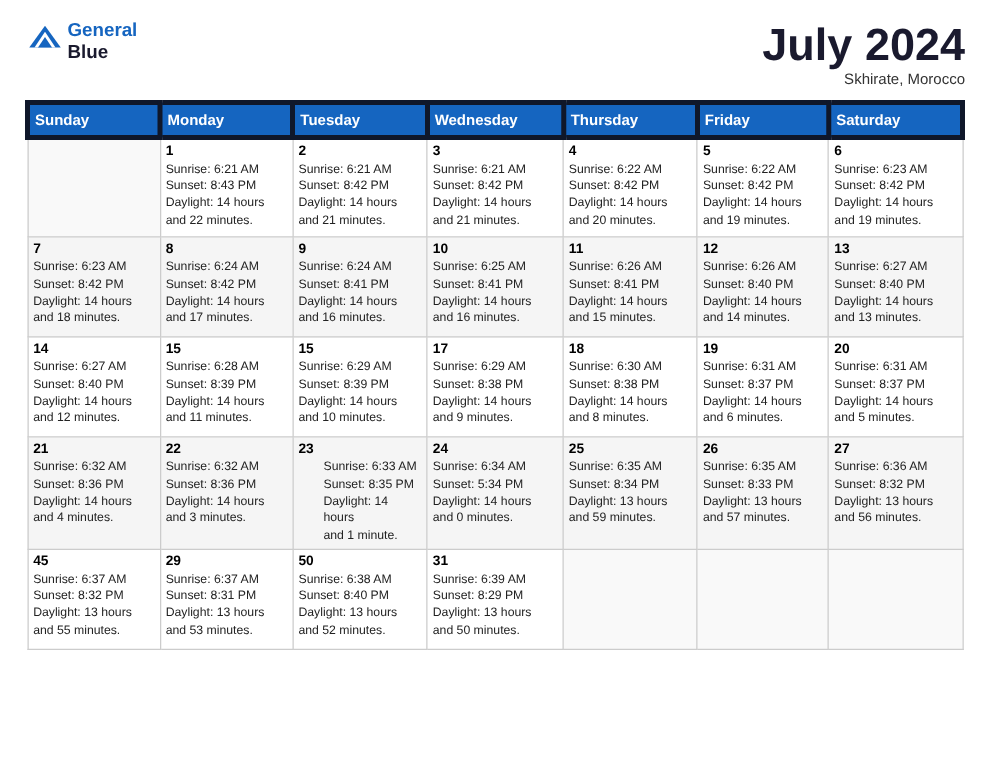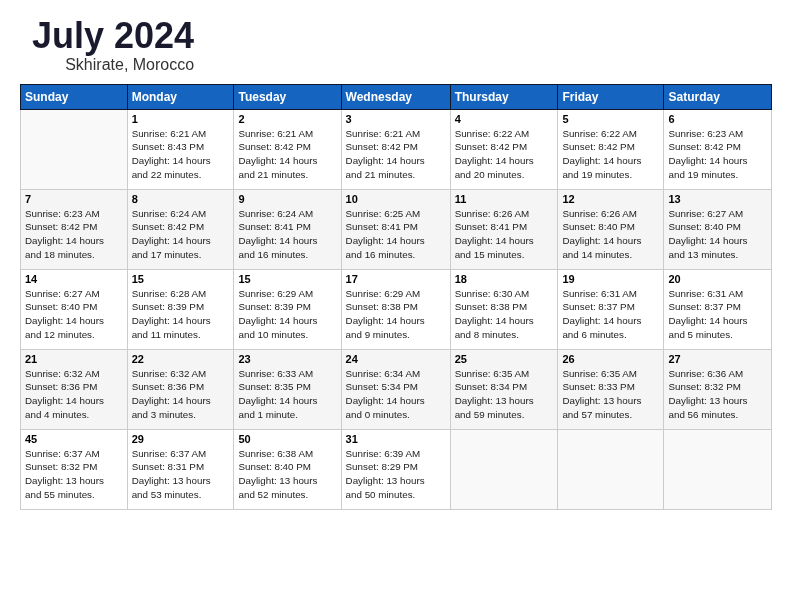--- a/index.html
+++ b/index.html
@@ -36,36 +36,36 @@
       text-align: right;
       margin-left: 12px;
     }
     .main-title {
       font-size: 36px;
       font-weight: bold;
       color: #1a1a2e;
       line-height: 1.1;
     }
     .subtitle {
-      font-size: 16px;
+      font-size: 12px;
       color: #333;
     }
     .calendar {
       width: 100%;
       border-collapse: collapse;
       font-size: 10.5px;
     }
     .calendar thead th {
       background-color: #1565c0;
       color: #fff;
       padding: 5px 4px;
       text-align: left;
       font-size: 12px;
       font-weight: bold;
-      border: 1px solid #0f172a;
+      border: 4px solid #0f172a;
     }
     .calendar tbody td {
       border: 1px solid #ccc;
       vertical-align: top;
       padding: 3px 4px;
       height: 80px;
       width: 113px;
     }
     .calendar tbody td.empty {
       background: #f9f9f9;
@@ -86,20 +86,35 @@
     }
     .row-shade td {
       background-color: #f5f5f5;
     }
   </style>
 </head>
 <body>
 
 <div class="page">
   <div class="header">
+    <div class="logo">
+      <div>
+        <svg class="logo-icon" viewBox="0 0 40 40" xmlns="http://www.w3.org/2000/svg">
+          <polygon points="20,5 38,30 2,30" fill="#1565c0"></polygon>
+          <polygon points="20,12 32,30 8,30" fill="#fff"></polygon>
+          <polygon points="20,18 28,30 12,30" fill="#1565c0"></polygon>
+        </svg>
+      </div>
+      <div style="margin-left:4px;">
+        <div style="font-size:15px;font-weight:bold;color:#1a1a2e;line-height:1.15;">
+          <span style="color:#1565c0;">General</span><br>
+          <span>Blue</span>
+        </div>
+      </div>
+    </div>
     <div class="title-block">
       <div class="main-title">July 2024</div>
       <div class="subtitle">Skhirate, Morocco</div>
     </div>
   </div>
 
   <table class="calendar">
     <thead>
       <tr>
       <th>Sunday</th>
@@ -269,21 +284,21 @@
           </td>
           <td>
             <span class="day-num">22</span>
             <div class="day-info" style="white-space: pre-line;">Sunrise: 6:32 AM
 Sunset: 8:36 PM
 Daylight: 14 hours
 and 3 minutes.</div>
           </td>
           <td>
             <span class="day-num">23</span>
-            <div class="day-info" style="white-space: pre-line;">Sunrise: 6:33 AM
+            <div class="day-info" style="white-space: pre-line; margin-left: 20px;">Sunrise: 6:33 AM
 Sunset: 8:35 PM
 Daylight: 14 hours
 and 1 minute.</div>
           </td>
           <td>
             <span class="day-num">24</span>
             <div class="day-info" style="white-space: pre-line;">Sunrise: 6:34 AM
 Sunset: 5:34 PM
 Daylight: 14 hours
 and 0 minutes.</div>

